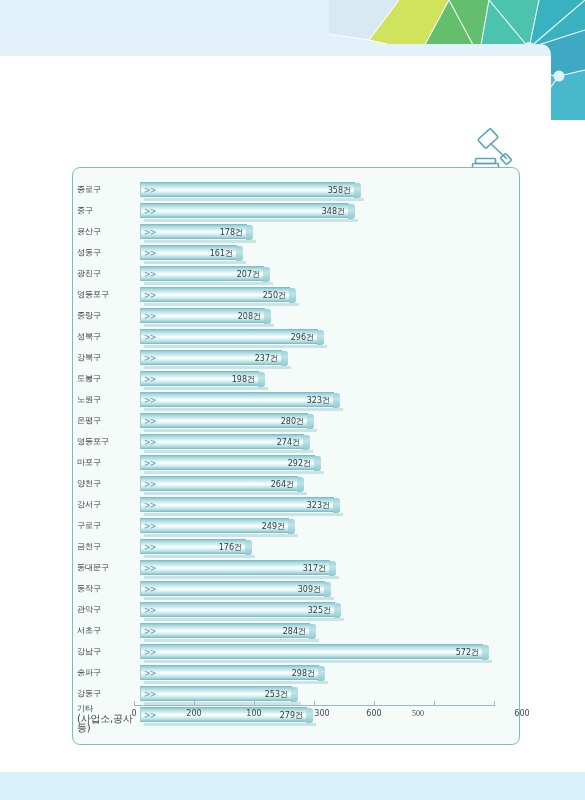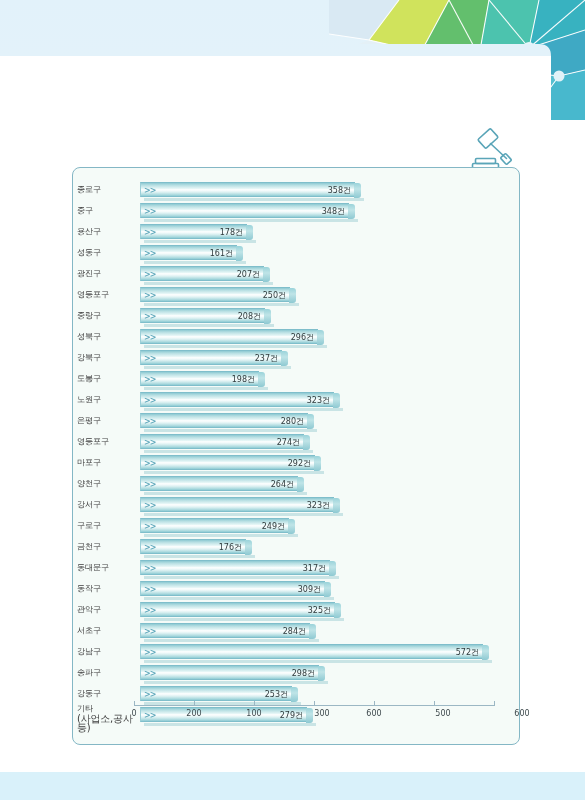--- a/index.html
+++ b/index.html
@@ -469,21 +469,21 @@
           <div class="tick-label" style="left: 0px;">0</div>
           <div class="tick" style="left: 60px;"></div>
           <div class="tick-label" style="left: 60px;">200</div>
           <div class="tick" style="left: 120px;"></div>
           <div class="tick-label" style="left: 120px;">100</div>
           <div class="tick" style="left: 180px;"></div>
           <div class="tick-label" style="left: 164px; margin-left: 24px;">300</div>
           <div class="tick" style="left: 240px;"></div>
           <div class="tick-label" style="left: 240px;">600</div>
           <div class="tick" style="left: 300px;"></div>
-          <div class="tick-label" style="left: 309px;">500</div>
+          <div class="tick-label" style="left: 284px; font-family: Liberation Serif, serif;">500</div>
           <div class="tick" style="left: 360px;"></div>
           <div class="tick-label" style="left: 360px; margin-left: 28px;">600</div>
         </div>
     </div>
   </div>
 
   <div class="band-bottom"></div>
 </div>
 
 </body></html>

